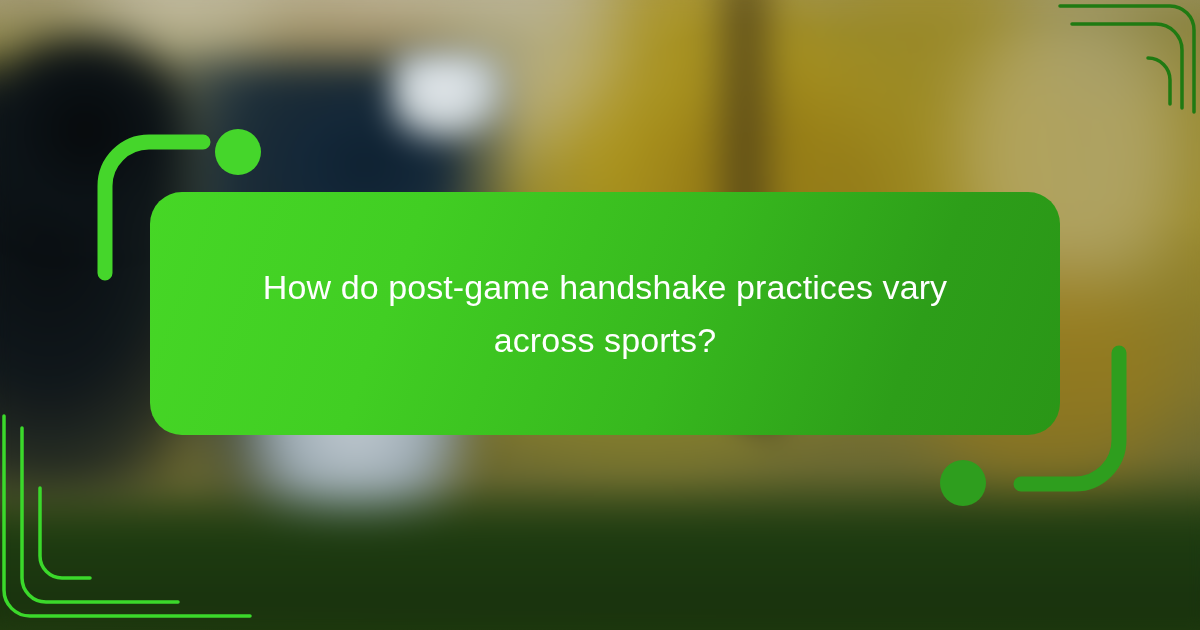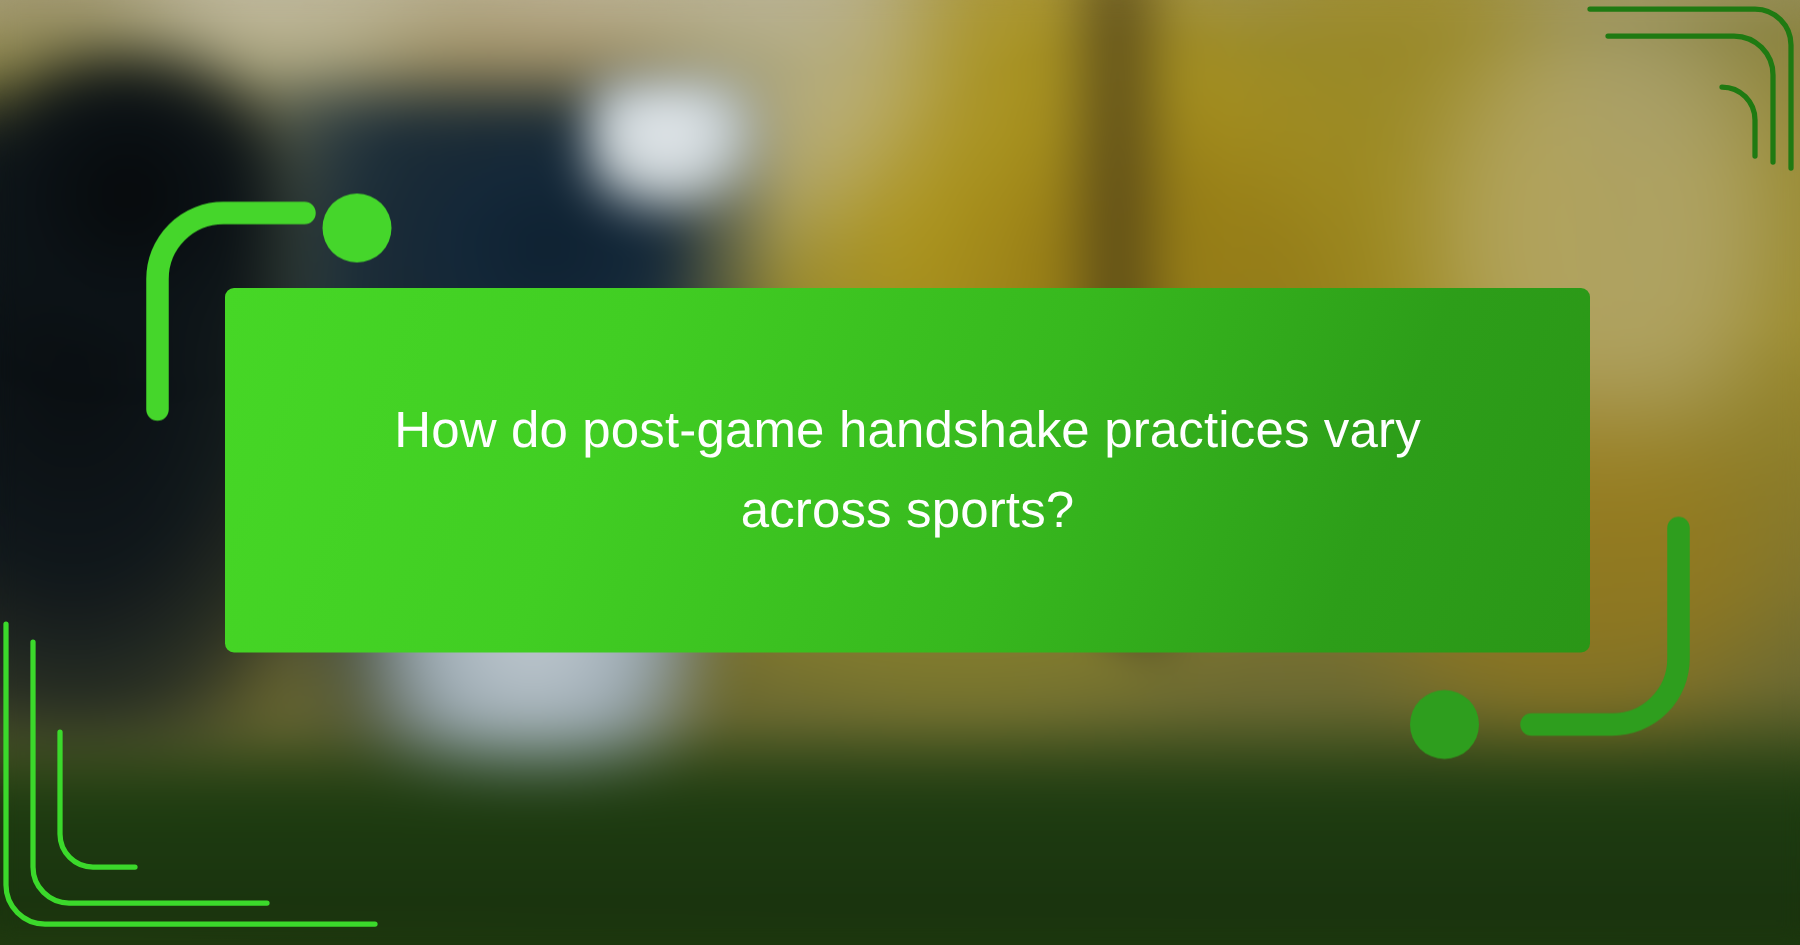--- a/index.html
+++ b/index.html
@@ -138,21 +138,21 @@
     border-radius:50%;
   }
   .dot-top    { left:215px; top:129px; background:#45D62B; }
   .dot-bottom { left:940px; top:460px; background:#2E9E1E; }
 
   
   .card {
     position:absolute;
     left:150px; top:192px;
     width:910px; height:243px;
-    border-radius:6px;
+    border-radius:32px;
     background:linear-gradient(110deg, #46D726 0%, #41CE23 28%, #37B81E 58%, #2D9E19 82%, #2A9617 100%);
     display:flex;
     align-items:center;
     justify-content:center;
     padding:0 56px;
   }
   .card-title {
     color:#ffffff;
     font-size:34px;
     font-weight:400;

